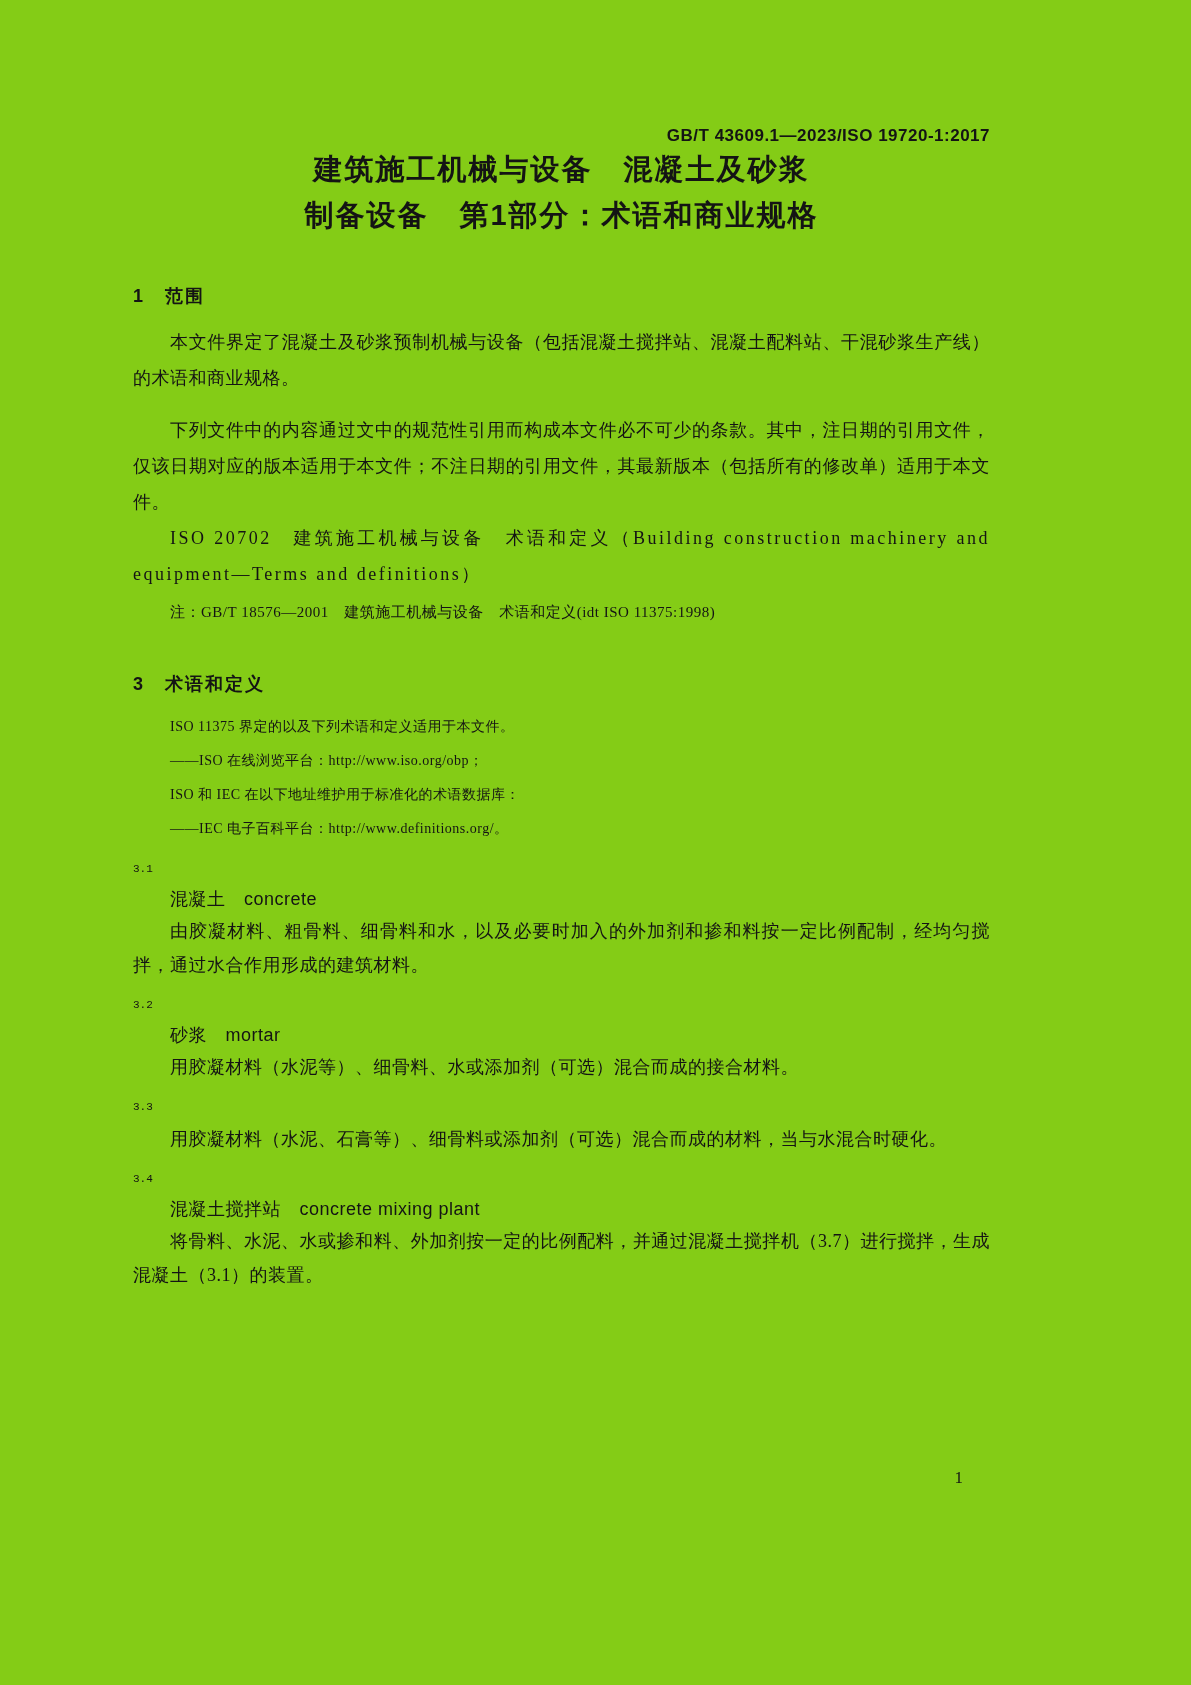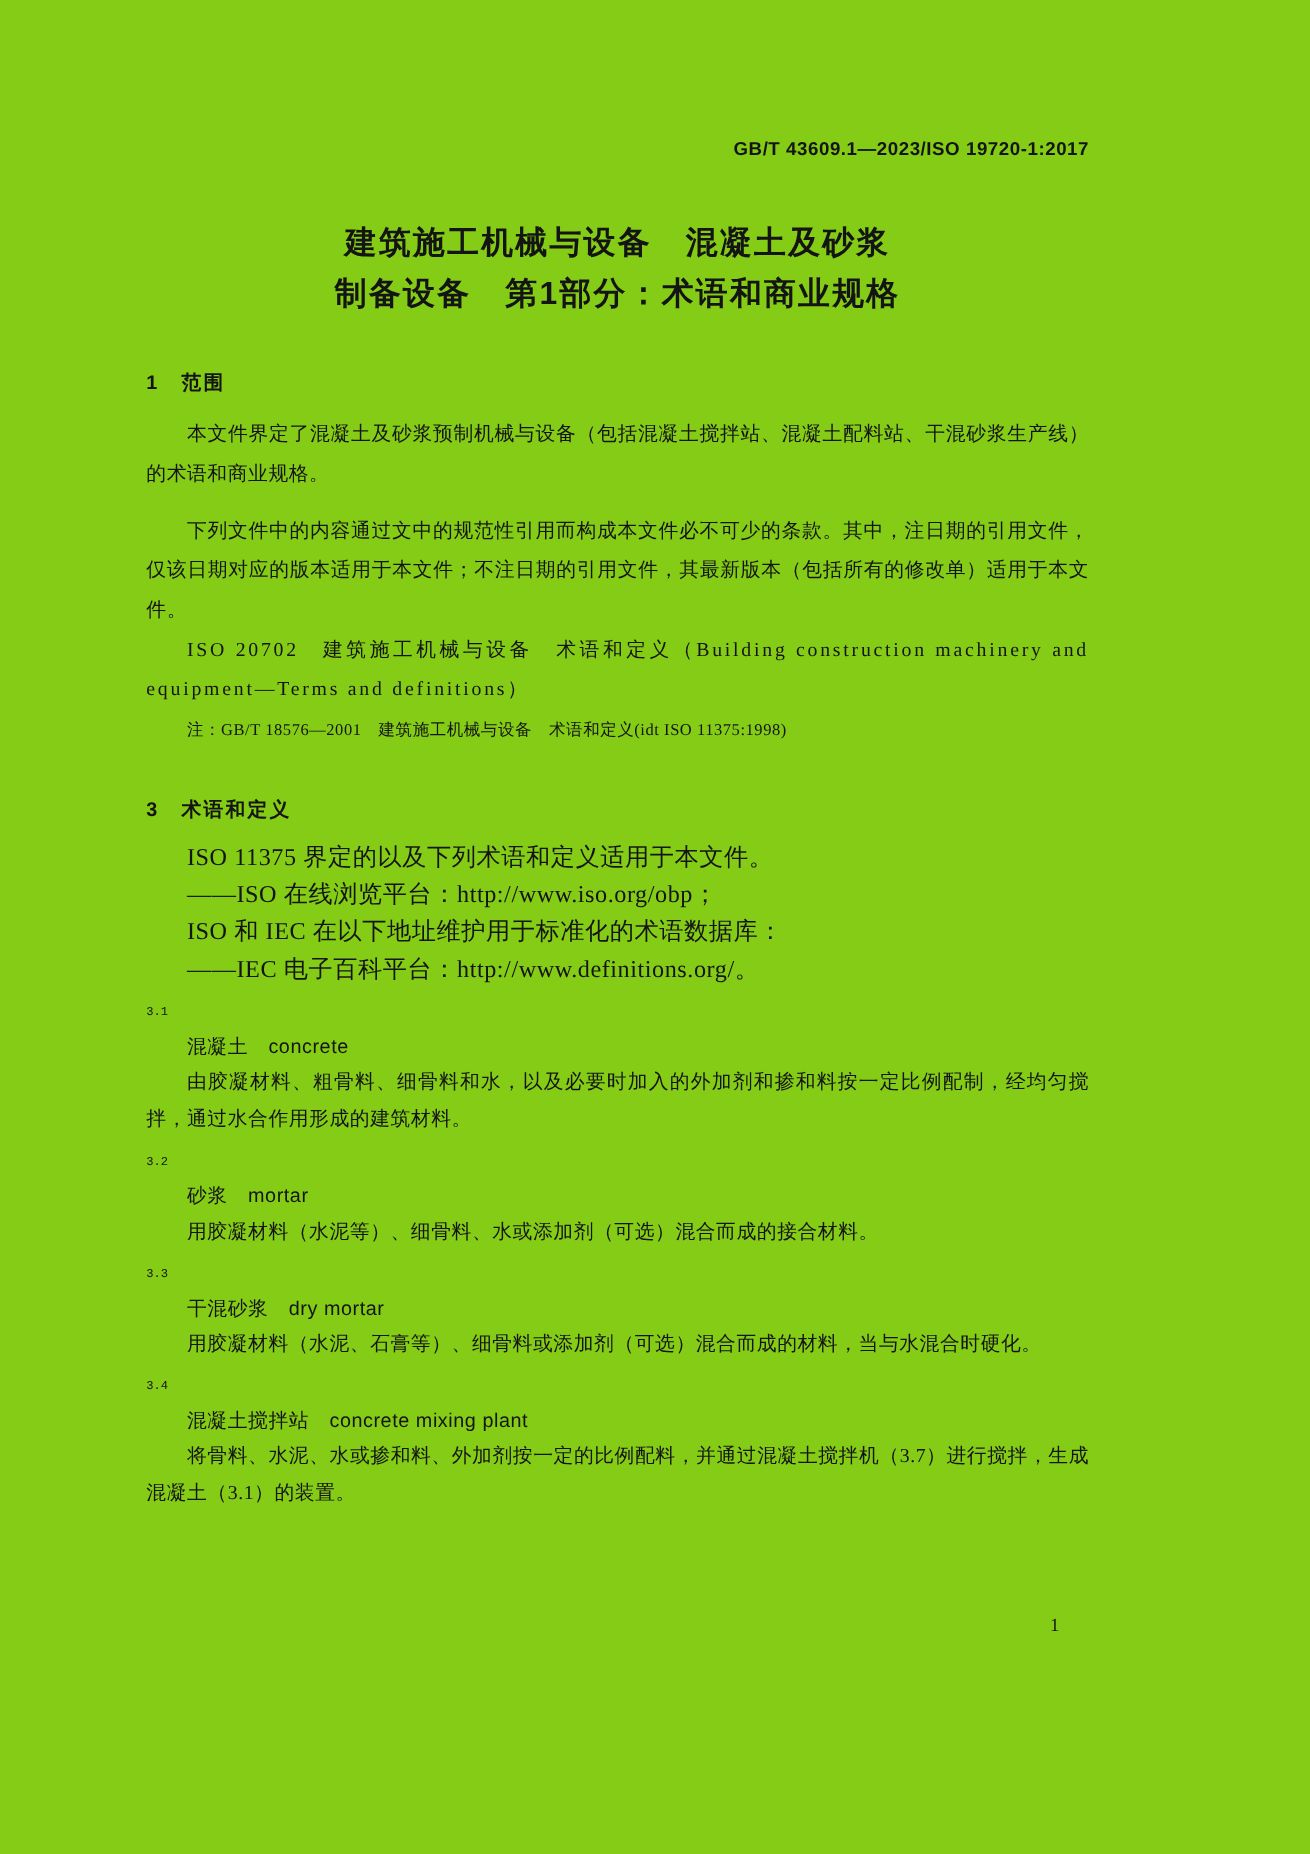--- a/index.html
+++ b/index.html
@@ -18,21 +18,20 @@
 
   .header-ref {
     text-align: right;
     font-family: "Liberation Sans", "DejaVu Sans", sans-serif;
     font-weight: 700;
     font-size: 17px;
     letter-spacing: 0.5px;
   }
 
   .doc-title {
-    margin-top: 52px;
     text-align: center;
     font-family: "Liberation Sans", "DejaVu Sans", sans-serif;
     font-weight: 700;
     font-size: 29px;
     line-height: 46px;
     letter-spacing: 2px;
   }
 
   .sec-heading {
     margin: 46px 0 0 0;
@@ -63,21 +62,21 @@
   .note {
     margin: 6px 0 0 0;
     font-size: 15px;
     line-height: 28px;
     text-indent: 37px;
     letter-spacing: 0.5px;
   }
 
   .s3-line {
     margin: 0;
-    font-size: 22px;
+    font-size: 14px;
     line-height: 34px;
     text-indent: 37px;
     letter-spacing: 0.5px;
   }
   .s3-first { margin-top: 14px; }
 
   .term-block { margin-top: 8px; }
 
   .term-number {
     font-family: Liberation Mono, monospace;
@@ -142,21 +141,20 @@
   </div>
 
   <div class="term-block">
     <div class="term-number">3.2</div>
     <div class="term-name">砂浆　mortar</div>
     <p class="term-def">用胶凝材料（水泥等）、细骨料、水或添加剂（可选）混合而成的接合材料。</p>
   </div>
 
   <div class="term-block">
     <div class="term-number">3.3</div>
-    <div class="term-name">干混砂浆　dry mortar</div>
     <p class="term-def">用胶凝材料（水泥、石膏等）、细骨料或添加剂（可选）混合而成的材料，当与水混合时硬化。</p>
   </div>
 
   <div class="term-block">
     <div class="term-number">3.4</div>
     <div class="term-name">混凝土搅拌站　concrete mixing plant</div>
     <p class="term-def">将骨料、水泥、水或掺和料、外加剂按一定的比例配料，并通过混凝土搅拌机（3.7）进行搅拌，生成混凝土（3.1）的装置。</p>
   </div>
 
   <div class="page-number">1</div>

